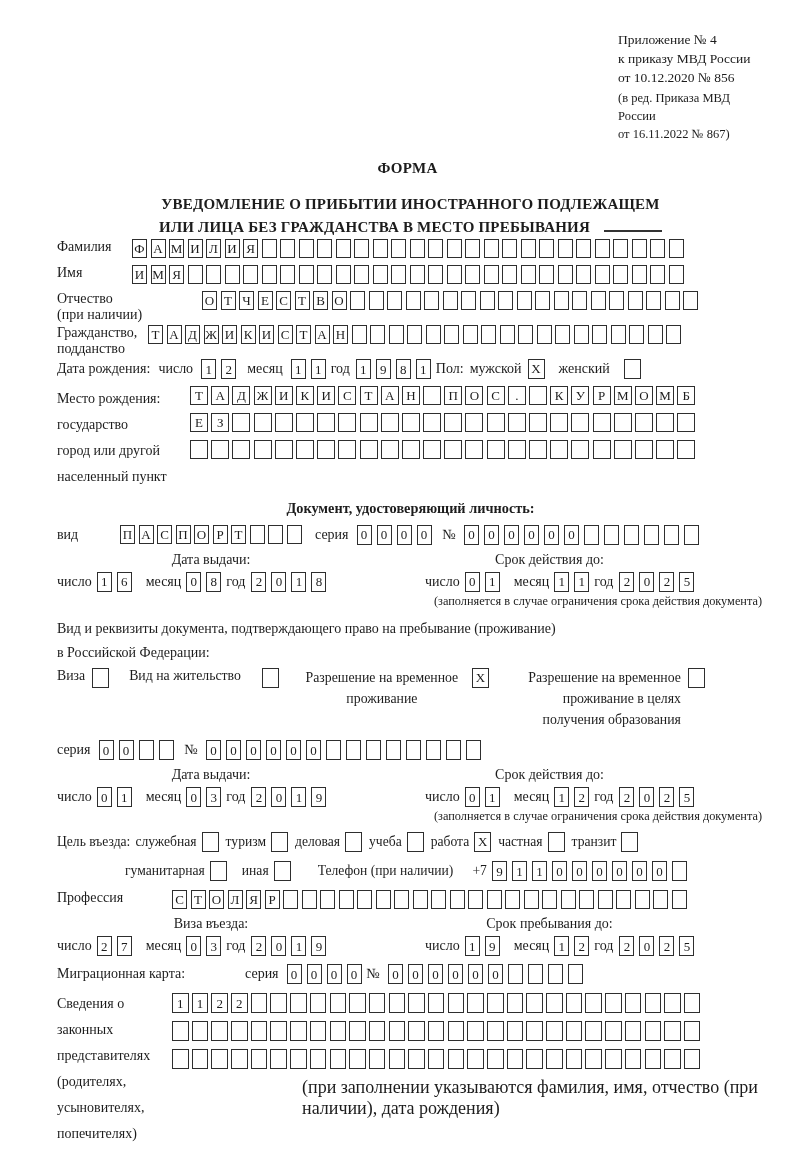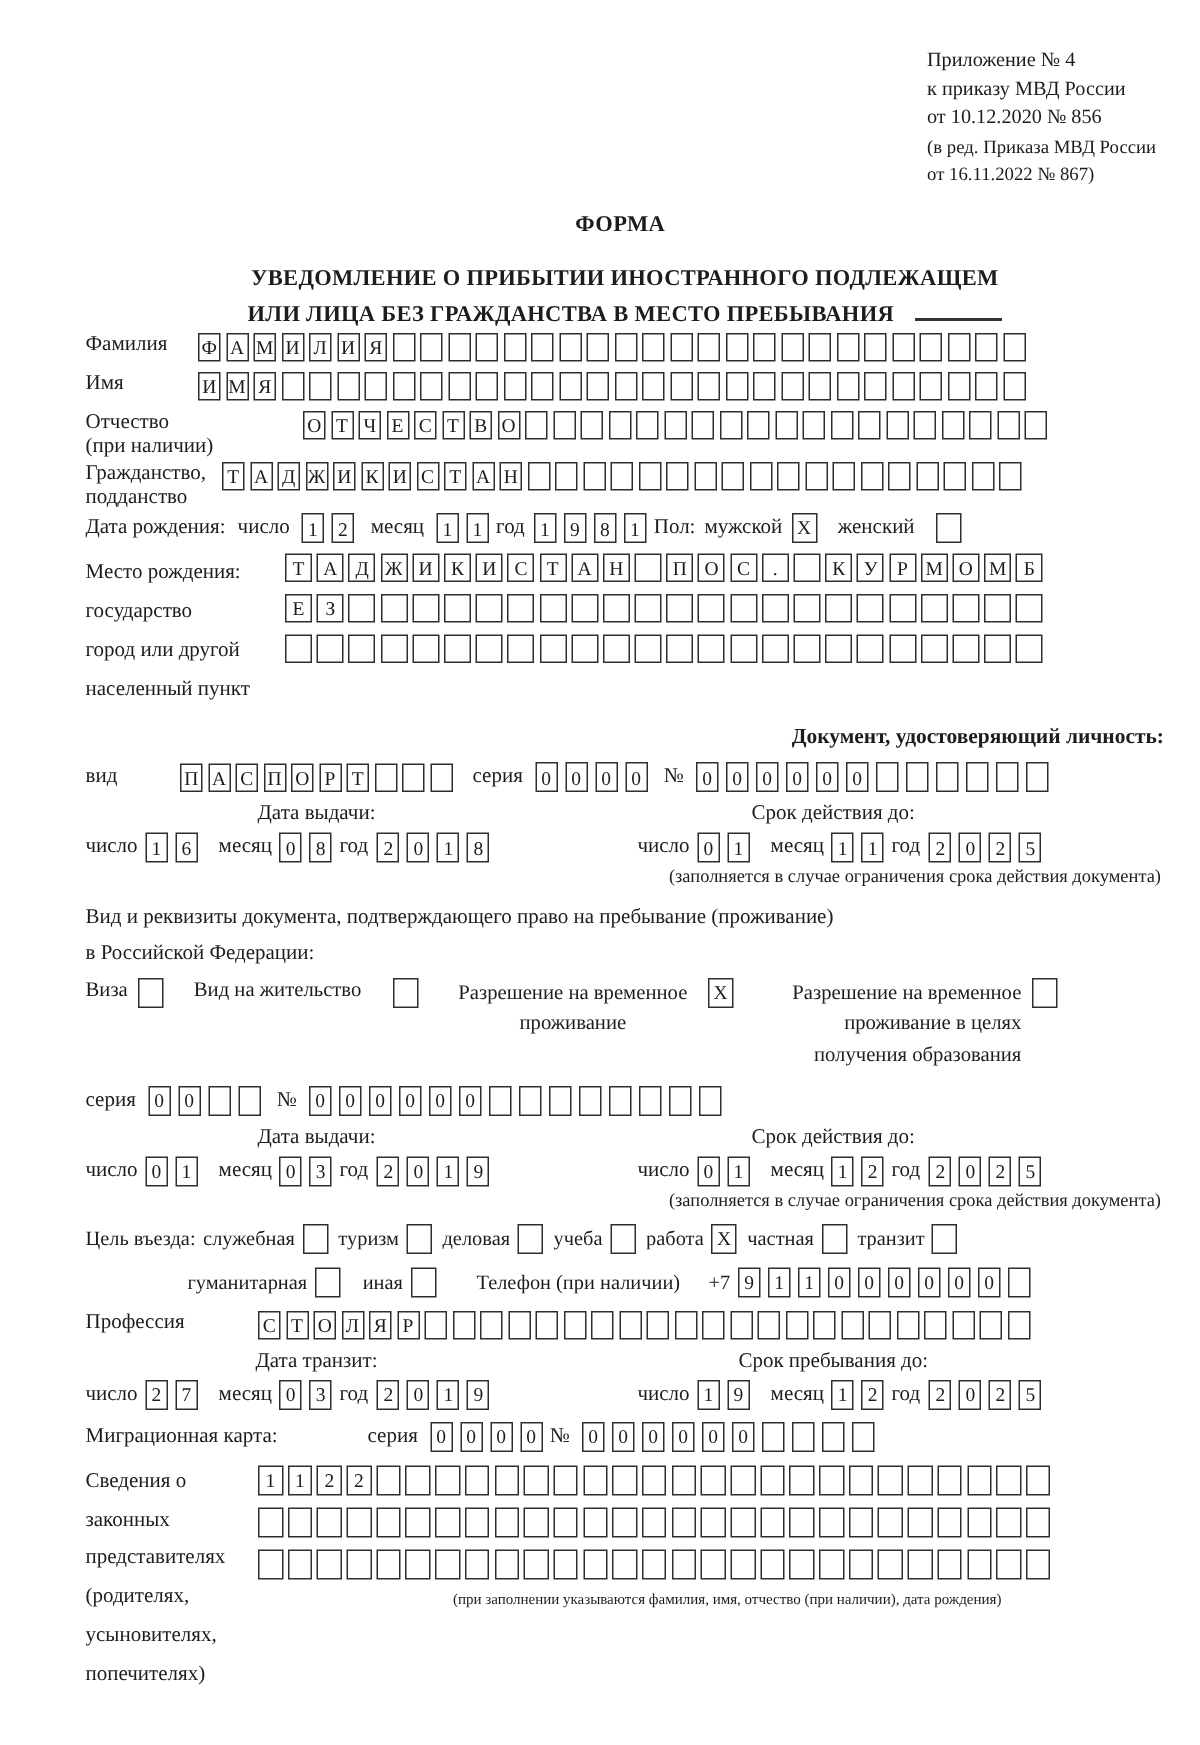--- a/index.html
+++ b/index.html
@@ -1,18 +1,18 @@
 <!DOCTYPE html>
 <html lang="ru"><head>
 <meta charset="utf-8">
 <style>
   html,body{margin:0;padding:0;background:#ffffff;}
   body{width:800px;height:1163px;overflow:hidden;
        font-family:"Liberation Serif","DejaVu Serif",serif;color:#1c1c1c;}
-  .page{box-sizing:border-box;width:800px;height:1163px;padding:30px 24px 0 57px;}
+  .page{box-sizing:border-box;width:800px;height:1163px;padding:30px 36px 0 57px;}
 
   
   .hdr{margin-left:561px;font-size:13.5px;line-height:1.42;}
   .hdr .amend{font-size:12.5px;margin-top:3px;line-height:1.42;}
   .forma{text-align:center;font-weight:bold;font-size:15px;margin:16px 6px 0 0;letter-spacing:.3px;}
 
   
   .title{margin-top:16px;text-align:center;font-weight:bold;font-size:15px;line-height:1.55;letter-spacing:.2px;}
   .t-underline{display:inline-block;width:58px;border-bottom:2px solid #333;height:14px;margin-left:10px;}
   .sec-head{margin-top:20px;margin-left:6px;font-weight:bold;font-size:14.3px;letter-spacing:.2px;margin-bottom:14px;}
@@ -34,21 +34,21 @@
 
   
   .w-surname{width:75px;} .w-name{width:75px;} .w-patr{width:145px;}
   .w-cit{width:91px;} .w-place{width:133px;} .w-kind{width:63px;}
   .w-prof{width:115px;} .w-rep{width:115px;}
 
   .place-rows .cells{margin-bottom:8px;}
   .place-rows .cells:last-child{margin-bottom:0;}
   .stacklab{line-height:1.85;font-size:14px;}
 
-  .center-bold{text-align:right;font-weight:bold;font-size:14.3px;margin:10px 0 8px 0;}
+  .center-bold{text-align:center;font-weight:bold;font-size:14.3px;margin:10px 0 8px 0;}
   .gap6{margin-left:6px;} .gap8{margin-left:8px;} .gap10{margin-left:10px;}
   .gap14{margin-left:14px;} .gap20{margin-left:20px;} .mr8{margin-right:8px;}
 
   
   .daterow{display:flex;margin-bottom:2px;font-size:14px;}
   .dcol1{width:368px;flex:none;}
   .dcol2{flex:1;}
   .dg-title{text-align:center;margin-bottom:4px;}
   .dcol1 .dg-title{padding-right:60px;}
   .dcol2 .dg-title{padding-right:90px;}
@@ -61,21 +61,21 @@
   .opt{display:flex;align-items:flex-start;}
   .opt .olab{margin-right:7px;}
   .opt .multi{width:166px;text-align:center;line-height:1.5;}
   .opt .multi4{width:178px;text-align:right;line-height:1.5;}
 
   .purp{display:flex;align-items:center;font-size:13.6px;margin-bottom:9px;}
   .purp .olab{margin-right:5px;}
   .purp .chk{margin-right:7px;}
 
   .repwrap{display:flex;margin-top:4px;}
-  .repnote{font-size:10px;margin:6px 0 0 130px;}
+  .repnote{font-size:18px;margin:6px 0 0 130px;}
 </style>
 </head>
 <body>
 
 <div class="page">
 
   <div class="hdr">
     <div>Приложение № 4</div>
     <div>к приказу МВД России</div>
     <div>от 10.12.2020 № 856</div>
@@ -611,21 +611,21 @@
         <span class="cell"></span>
         <span class="cell"></span>
         <span class="cell"></span>
         <span class="cell"></span>
         <span class="cell"></span>
       </span>
   </div>
 
   <div class="daterow" style="margin-top:6px;">
     <div class="dcol1">
-      <div class="dg-title">Дата транзит:</div>
+      <div class="dg-title">Виза въезда:</div>
       <div class="dg">
         <span class="lbl">число</span>
         <span class="cells dcell">
             <span class="cell">2</span>
             <span class="cell">7</span>
           </span>
         <span class="sep">месяц</span>
         <span class="cells dcell">
             <span class="cell">0</span>
             <span class="cell">3</span>

